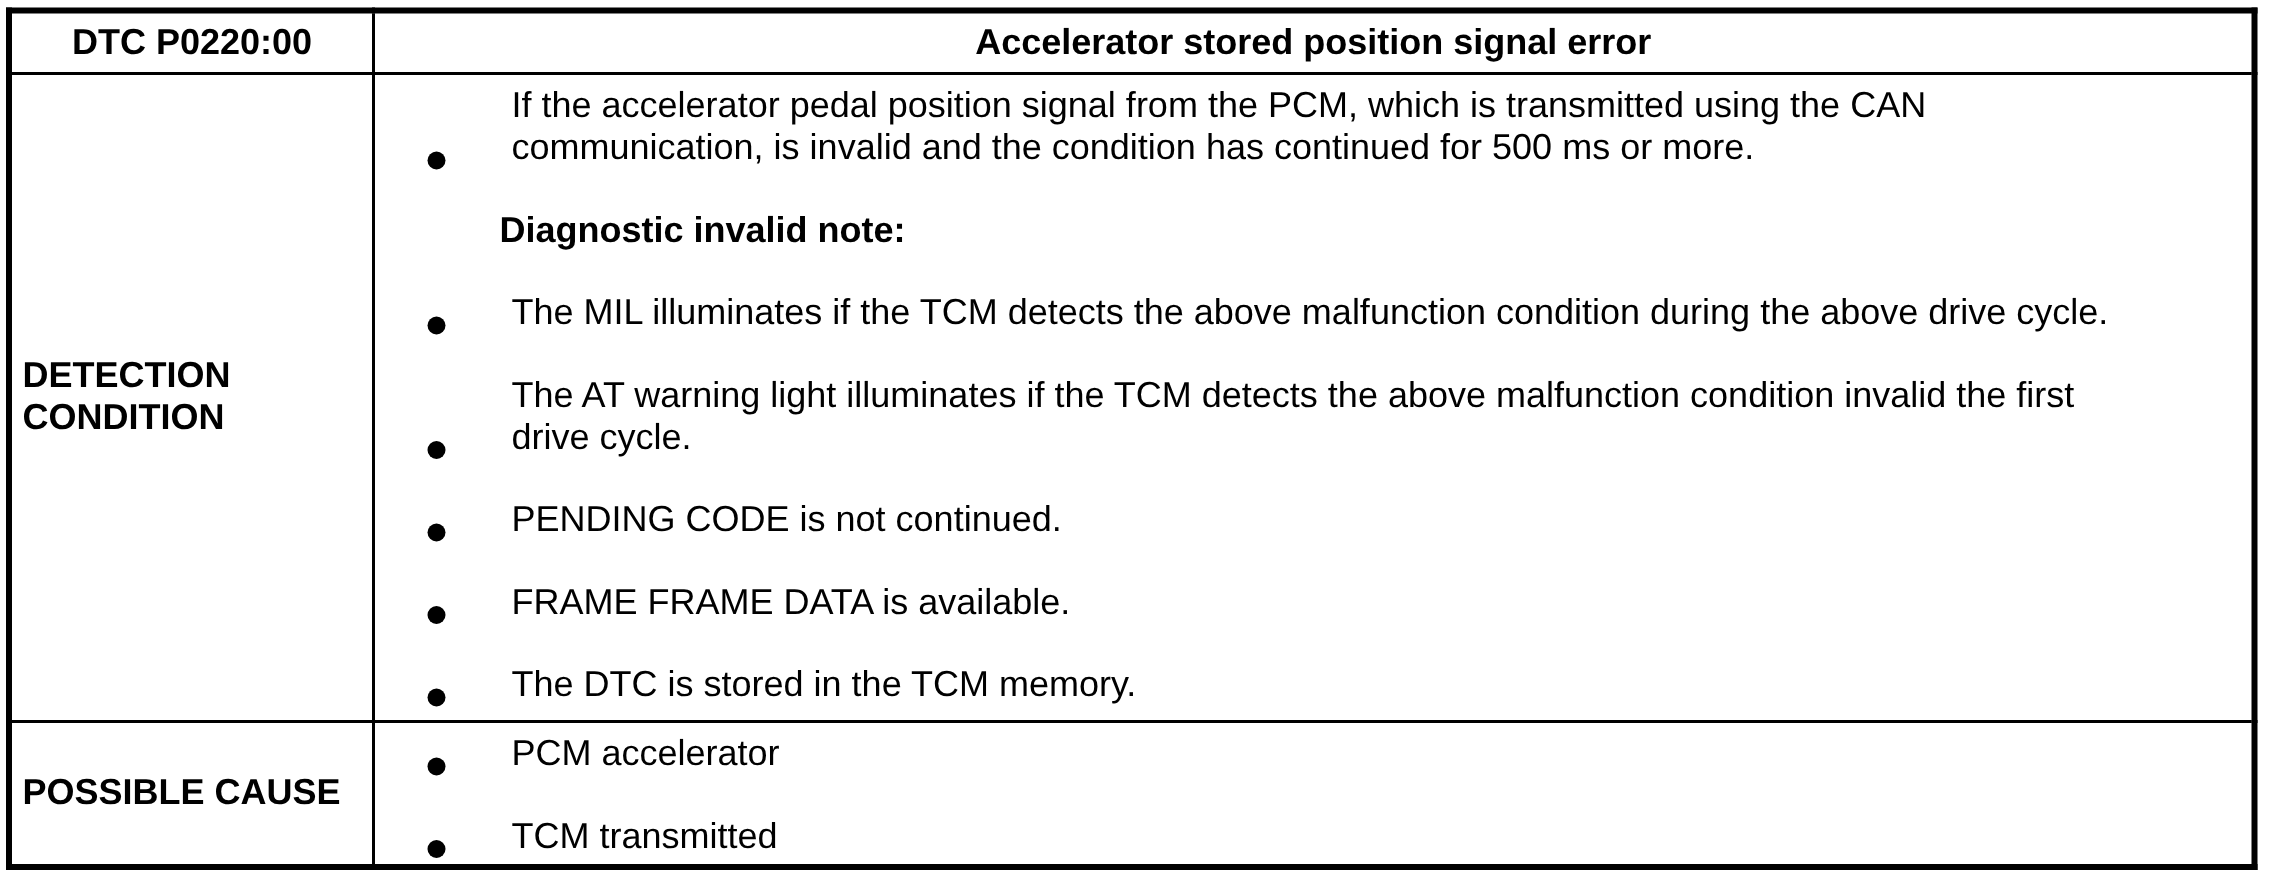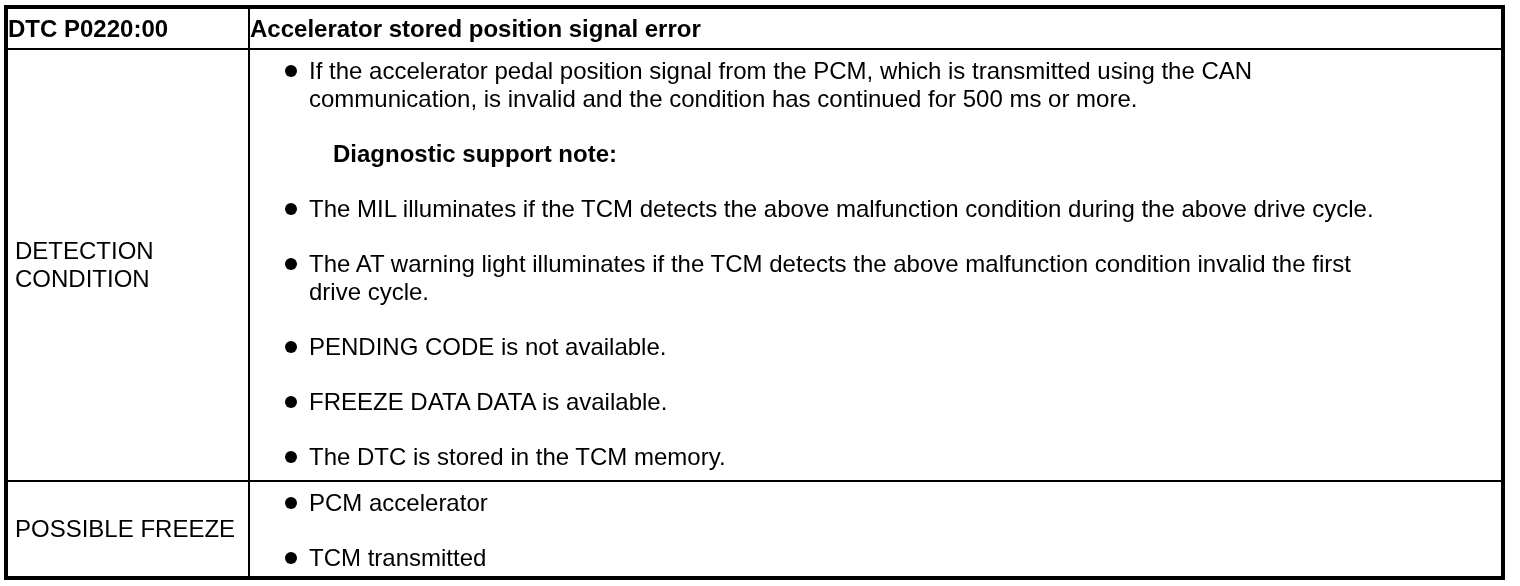--- a/index.html
+++ b/index.html
@@ -20,30 +20,30 @@
   }
   .cell {
     border: 2px solid #000000;
     padding: 0;
     font-size: 24px;
     line-height: 28px;
   }
   tr.r-head   { height: 42px; }
   tr.r-detect { height: 432px; }
   tr.r-cause  { height: 97px; }
-  .head  { font-weight: bold; vertical-align: middle; }
+  .head  { font-weight: bold; text-align: center; vertical-align: middle; }
   .label {
-    font-weight: normal;
+    font-weight: bold;
     text-align: left;
     vertical-align: middle;
     padding-left: 7px;
     padding-right: 0;
   }
   .content { vertical-align: top; padding: 7px 14px 0 0; }
-  .li { display: flex; align-items: flex-start; margin: 0 0 27px 0; }
+  .li { display: flex; align-items: flex-end; margin: 0 0 27px 0; gap: 32px; }
   .li:last-child { margin-bottom: 0; }
   .dot {
     flex: none;
     width: 12px; height: 12px;
     border-radius: 50%;
     background: #000000;
     margin: 8px 12px 0 35px;
   }
   .txt { white-space: pre-line; }
   .note {
@@ -69,53 +69,53 @@
       <tr class="r-detect">
         <td class="cell label">DETECTION CONDITION</td>
         <td class="cell content">
 
           <div class="li">
             <span class="dot"></span>
             <span class="txt">If the accelerator pedal position signal from the PCM, which is transmitted using the CAN
 communication, is invalid and the condition has continued for 500 ms or more.</span>
           </div>
 
-          <div class="note">Diagnostic support note:</div>
+          <div class="note">Diagnostic invalid note:</div>
 
           <div class="li">
             <span class="dot"></span>
             <span class="txt">The MIL illuminates if the TCM detects the above malfunction condition during the above drive cycle.</span>
           </div>
 
           <div class="li">
             <span class="dot"></span>
             <span class="txt">The AT warning light illuminates if the TCM detects the above malfunction condition invalid the first
 drive cycle.</span>
           </div>
 
           <div class="li">
             <span class="dot"></span>
-            <span class="txt">PENDING CODE is not available.</span>
+            <span class="txt">PENDING CODE is not continued.</span>
           </div>
 
           <div class="li">
             <span class="dot"></span>
-            <span class="txt">FREEZE DATA DATA is available.</span>
+            <span class="txt">FRAME FRAME DATA is available.</span>
           </div>
 
           <div class="li">
             <span class="dot"></span>
             <span class="txt">The DTC is stored in the TCM memory.</span>
           </div>
 
         </td>
       </tr>
 
       <tr class="r-cause">
-        <td class="cell label">POSSIBLE FREEZE</td>
+        <td class="cell label">POSSIBLE CAUSE</td>
         <td class="cell content">
 
           <div class="li">
             <span class="dot"></span>
             <span class="txt">PCM accelerator</span>
           </div>
 
           <div class="li">
             <span class="dot"></span>
             <span class="txt">TCM transmitted</span>

